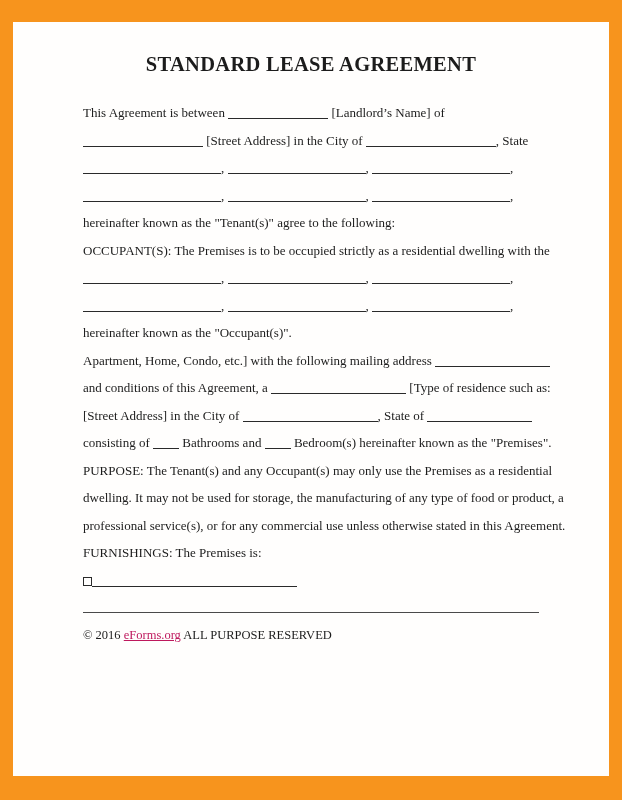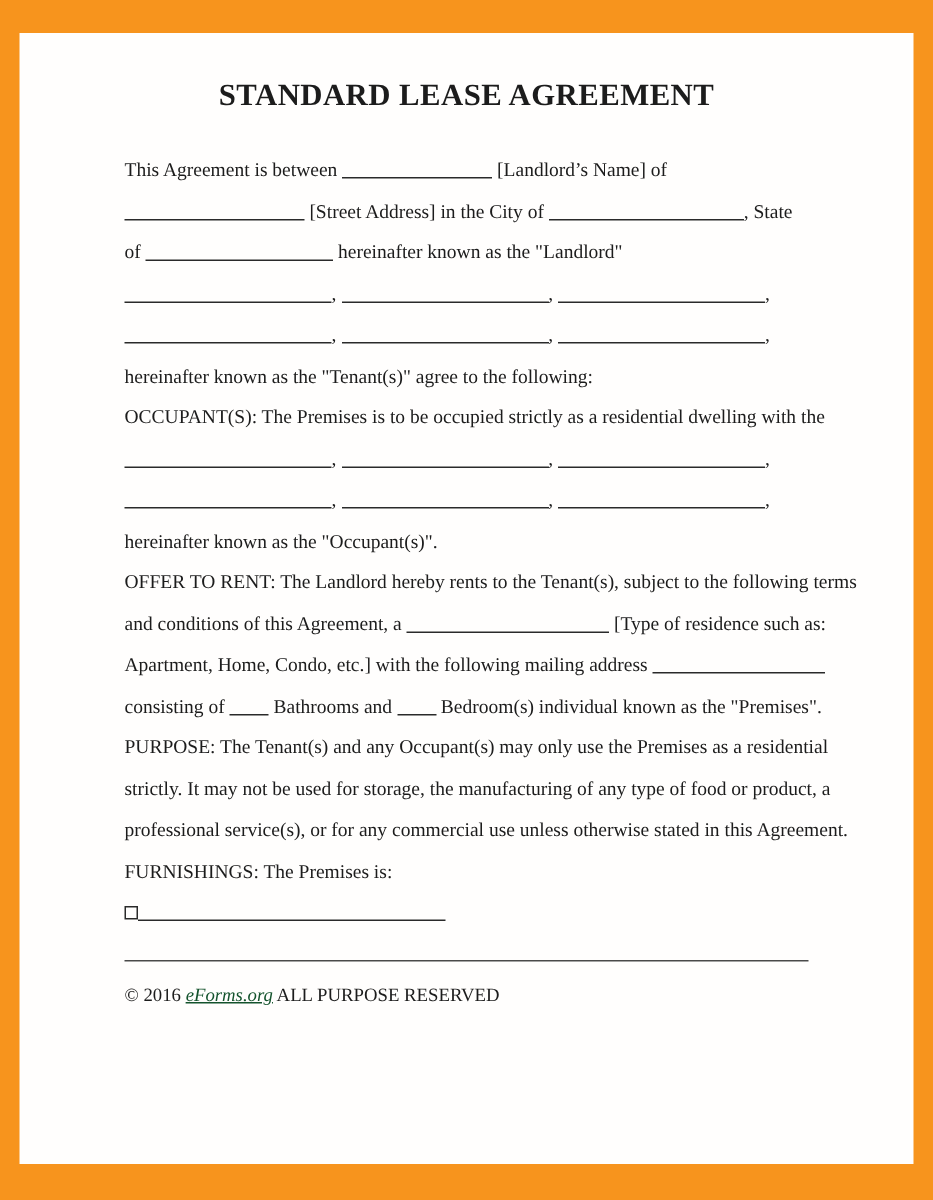--- a/index.html
+++ b/index.html
@@ -71,35 +71,34 @@
 </head>
 <body>
 
 <div class="frame" style="background: rgb(247, 148, 29);">
   <div class="sheet" style="color: rgb(28, 28, 28);">
     <h1 class="doc-title">STANDARD LEASE AGREEMENT</h1>
 
     <div>
         <p class="line"><span class="seg">This Agreement is between </span><span class="blank" style="width: 100px;"></span><span class="seg"> [Landlord’s Name] of</span></p>
         <p class="line"><span class="blank" style="width: 120px;"></span><span class="seg"> [Street Address] in the City of </span><span class="blank" style="width: 130px;"></span><span class="seg">, State</span></p>
-        <p class="line"><span class="seg">of </span><span class="blank" style="width: 125px;"></span><span class="seg"> hereinafter known as the "Landlord"</span></p>
         <p class="line"><span class="blank" style="width: 138px;"></span><span class="seg">, </span><span class="blank" style="width: 138px;"></span><span class="seg">, </span><span class="blank" style="width: 138px;"></span><span class="seg">,</span></p>
         <p class="line"><span class="blank" style="width: 138px;"></span><span class="seg">, </span><span class="blank" style="width: 138px;"></span><span class="seg">, </span><span class="blank" style="width: 138px;"></span><span class="seg">,</span></p>
         <p class="line"><span class="seg">hereinafter known as the "Tenant(s)" agree to the following:</span></p>
         <p class="line"><span class="seg bold">OCCUPANT(S)</span><span class="seg">: The Premises is to be occupied strictly as a residential dwelling with the</span></p>
         <p class="line"><span class="blank" style="width: 138px;"></span><span class="seg">, </span><span class="blank" style="width: 138px;"></span><span class="seg">, </span><span class="blank" style="width: 138px;"></span><span class="seg">,</span></p>
         <p class="line"><span class="blank" style="width: 138px;"></span><span class="seg">, </span><span class="blank" style="width: 138px;"></span><span class="seg">, </span><span class="blank" style="width: 138px;"></span><span class="seg">,</span></p>
         <p class="line"><span class="seg">hereinafter known as the "Occupant(s)".</span></p>
-        <p class="line"><span class="seg bold">OFFER TO RENT</span><span class="seg">: The Landlord hereby rents to the Tenant(s), subject to the following terms</span></p>
+        <p class="line"><span class="seg">Apartment, Home, Condo, etc.] with the following mailing address </span><span class="blank" style="width: 115px;"></span></p>
         <p class="line"><span class="seg">and conditions of this Agreement, a </span><span class="blank" style="width: 135px;"></span><span class="seg"> [Type of residence such as:</span></p>
-        <p class="line"><span class="seg">Apartment, Home, Condo, etc.] with the following mailing address </span><span class="blank" style="width: 115px;"></span></p>
-        <p class="line"><span class="seg">consisting of </span><span class="blank" style="width: 26px;"></span><span class="seg"> Bathrooms and </span><span class="blank" style="width: 26px;"></span><span class="seg"> Bedroom(s) individual known as the "Premises".</span></p>
+        <p class="line"><span class="seg">[Street Address] in the City of </span><span class="blank" style="width: 135px;"></span><span class="seg">, State of </span><span class="blank" style="width: 105px;"></span></p>
+        <p class="line"><span class="seg">consisting of </span><span class="blank" style="width: 26px;"></span><span class="seg"> Bathrooms and </span><span class="blank" style="width: 26px;"></span><span class="seg"> Bedroom(s) hereinafter known as the "Premises".</span></p>
         <p class="line"><span class="seg bold">PURPOSE</span><span class="seg">: The Tenant(s) and any Occupant(s) may only use the Premises as a residential</span></p>
-        <p class="line"><span class="seg">strictly. It may not be used for storage, the manufacturing of any type of food or product, a</span></p>
+        <p class="line"><span class="seg">dwelling. It may not be used for storage, the manufacturing of any type of food or product, a</span></p>
         <p class="line"><span class="seg">professional service(s), or for any commercial use unless otherwise stated in this Agreement.</span></p>
         <p class="line"><span class="seg bold">FURNISHINGS</span><span class="seg">: The Premises is:</span></p>
         <p class="line"><span class="checkbox"></span><span class="blank" style="width: 205px;"></span></p>
       </div>
 
     <hr class="footer-rule">
-    <p class="footer-text"><span>© 2016 </span><a class="footer-link" style="color: #14532d; font-style: italic;">eForms.org</a><span> ALL PURPOSE RESERVED</span></p>
+    <p class="footer-text"><span>© 2016 </span><a class="footer-link" style="color: #be185d;">eForms.org</a><span> ALL PURPOSE RESERVED</span></p>
   </div>
 </div>
 
 </body></html>

